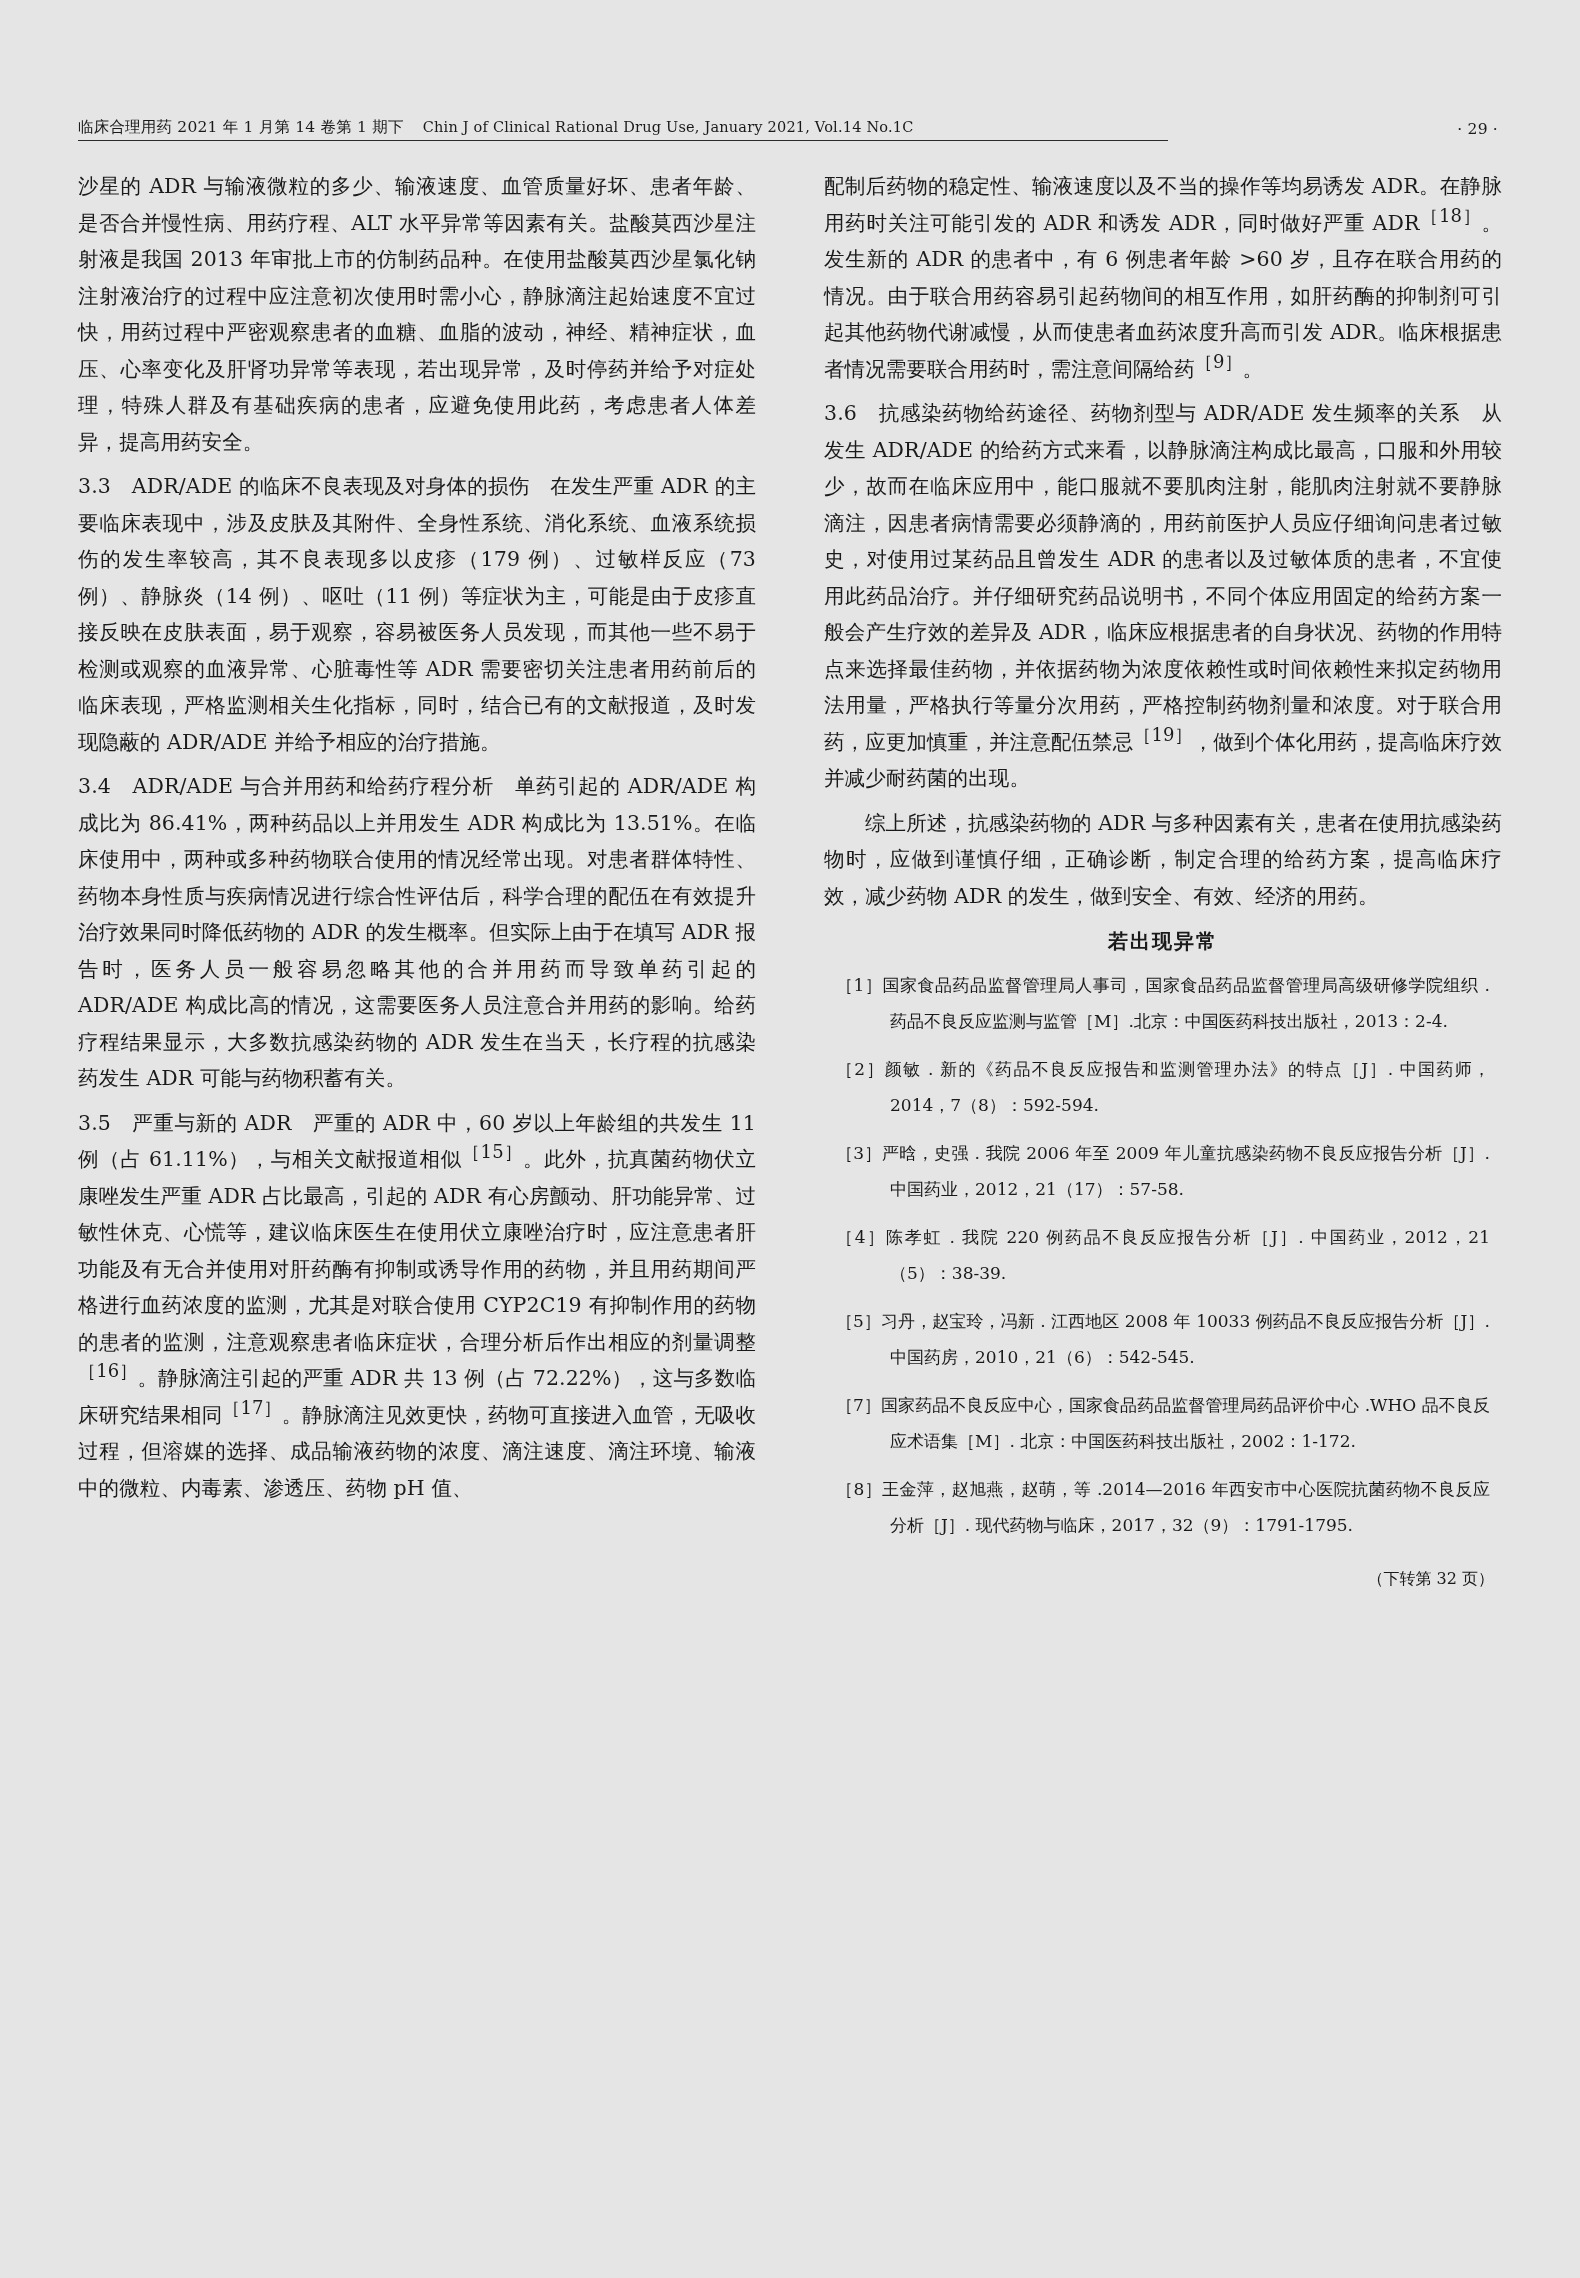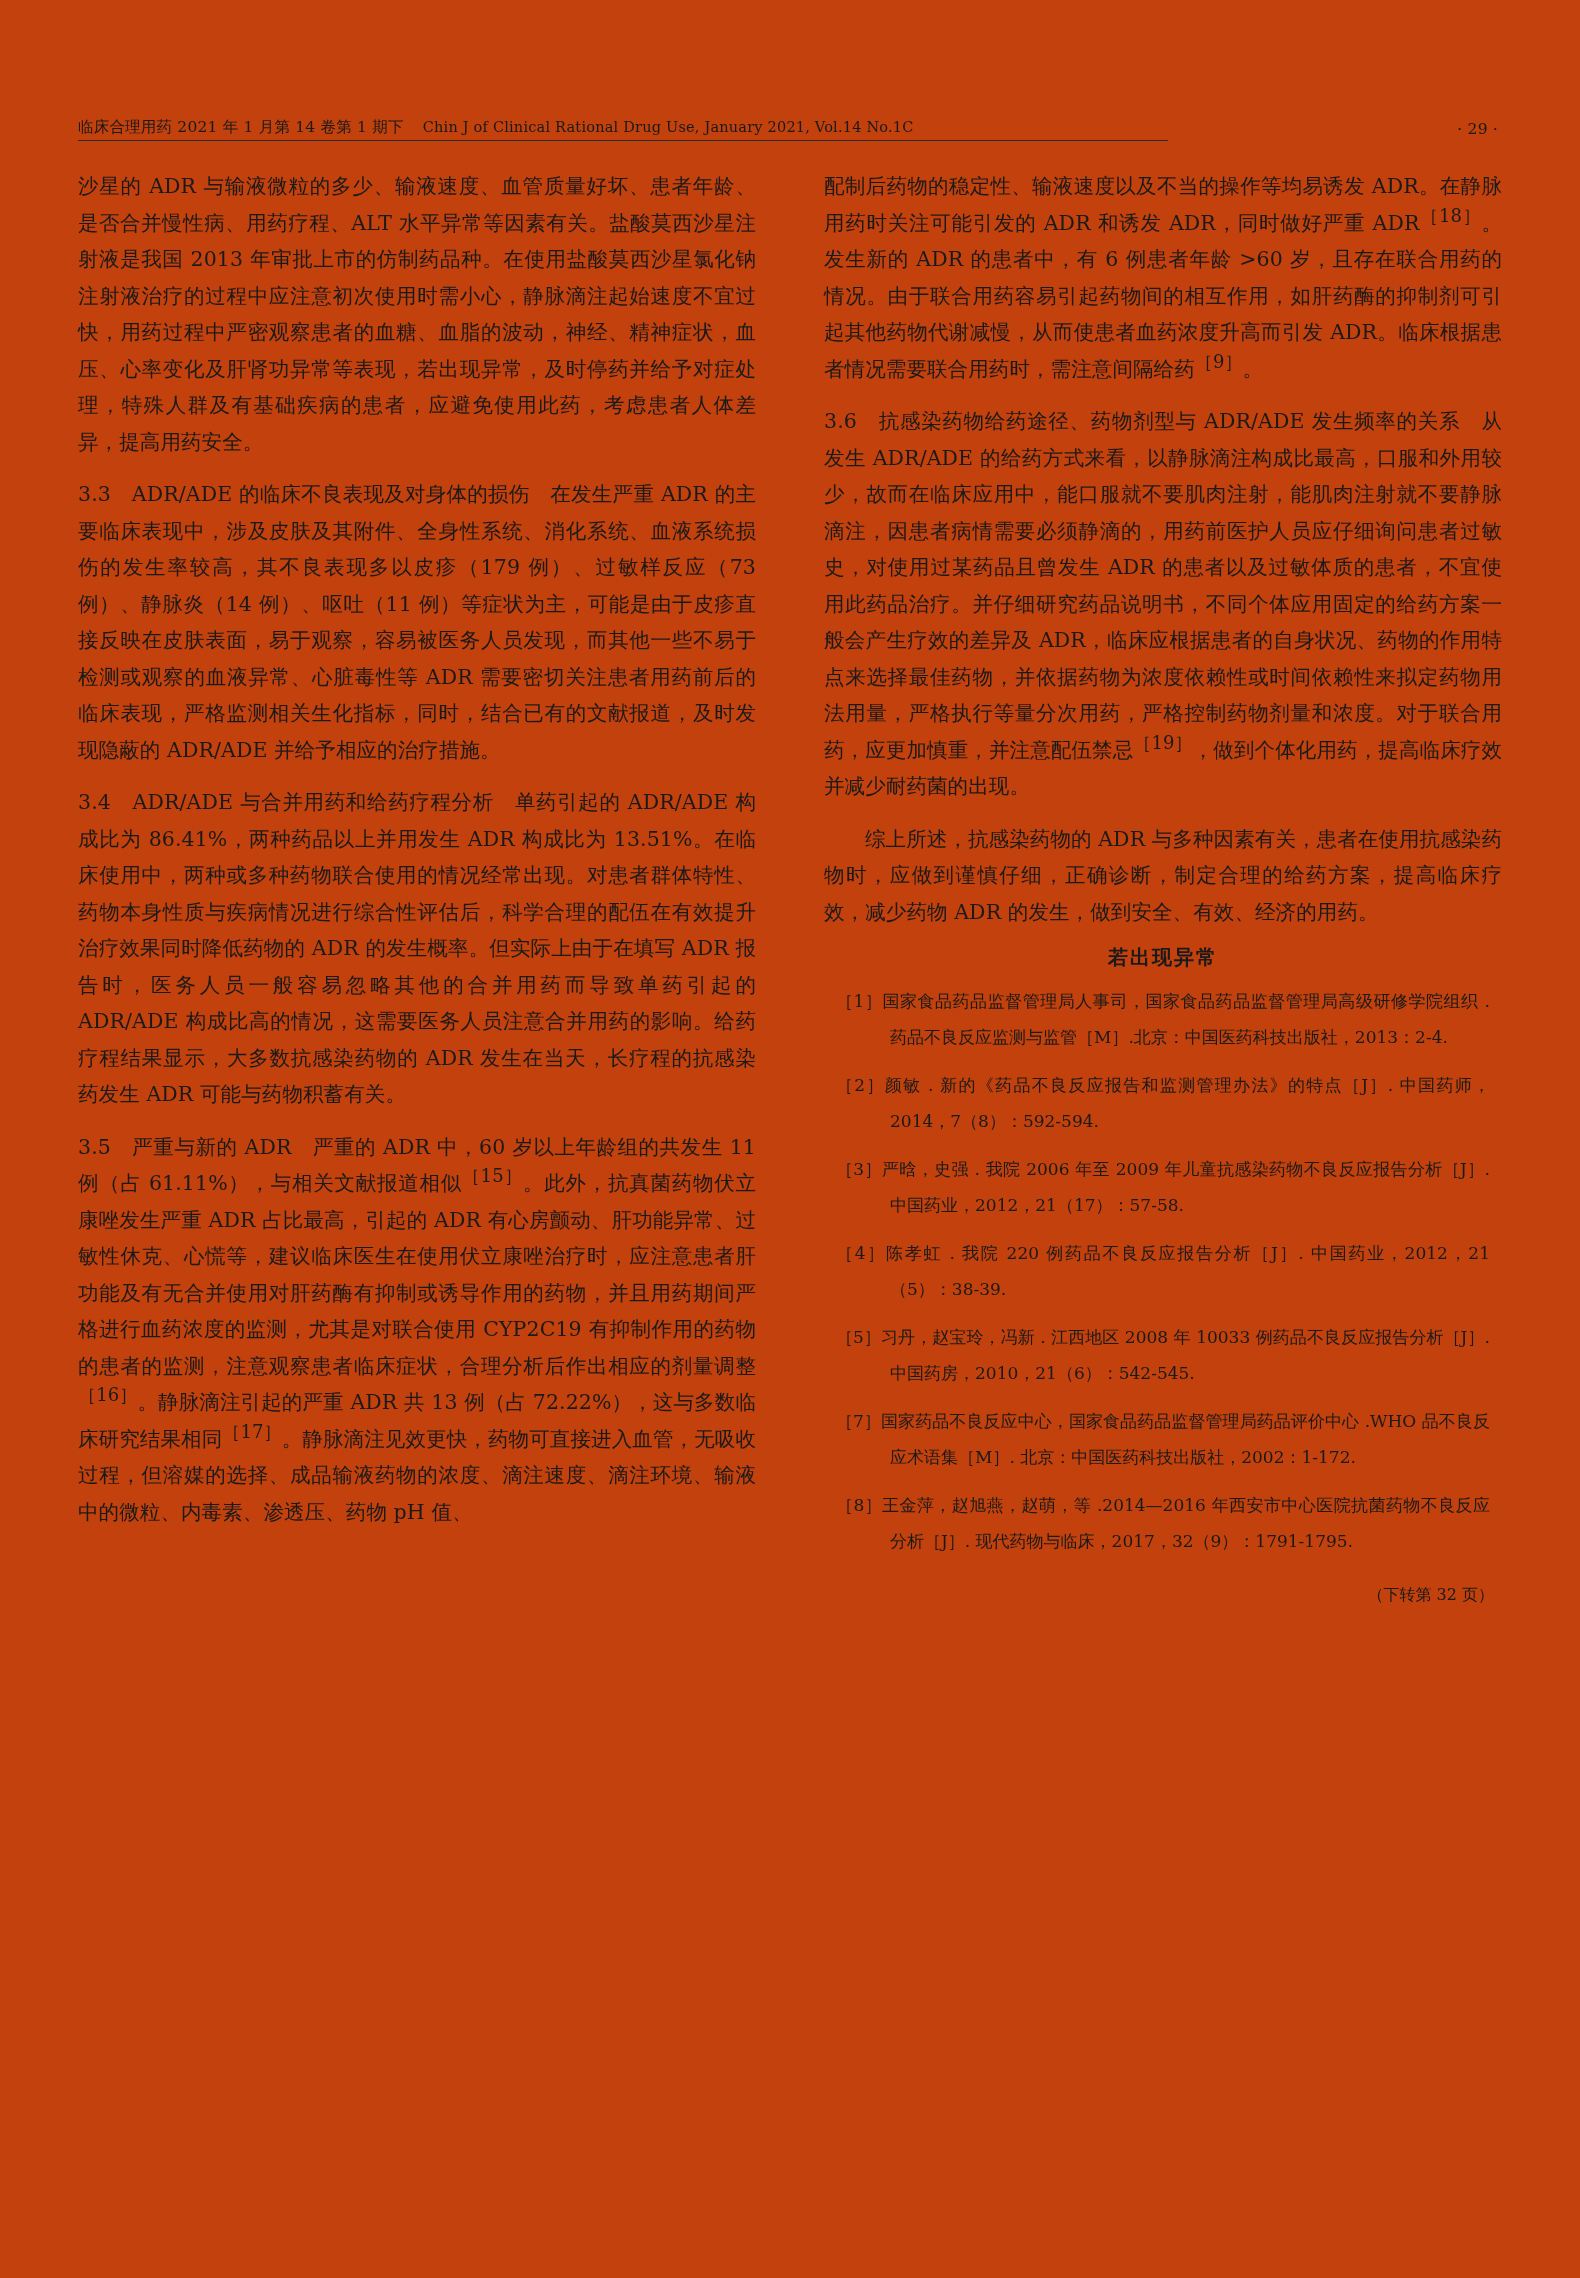--- a/index.html
+++ b/index.html
@@ -13,21 +13,21 @@
     font-family: "DejaVu Serif", "Liberation Serif", serif;
     color: #1a1a1a;
     position: relative;
     overflow: hidden;
   }
   .page {
     position: absolute;
     left: 0; top: 0;
     width: 1580px;
     height: 2278px;
-    background: #c2410c;
+    background: #e5e5e5;
   }
   
   .runhead {
     position: absolute;
     left: 78px;
     top: 100px;
     width: 1424px;
     height: 38px;
     display: flex;
     align-items: flex-end;
@@ -67,21 +67,21 @@
     width: 684px;
   }
   p.body {
     margin: 0;
     font-size: 20.5px;
     line-height: 36.5px;
     text-align: justify;
     text-justify: inter-ideograph;
     letter-spacing: 0.1px;
   }
-  p.body + p.body { margin-top: 16px; }
+  p.body + p.body { margin-top: 8px; }
   .indent2 { text-indent: 2em; }
   sup {
     font-size: 18px;
     vertical-align: super;
     line-height: 0;
   }
   
   .refs-title {
     text-align: center;
     font-size: 20px;

